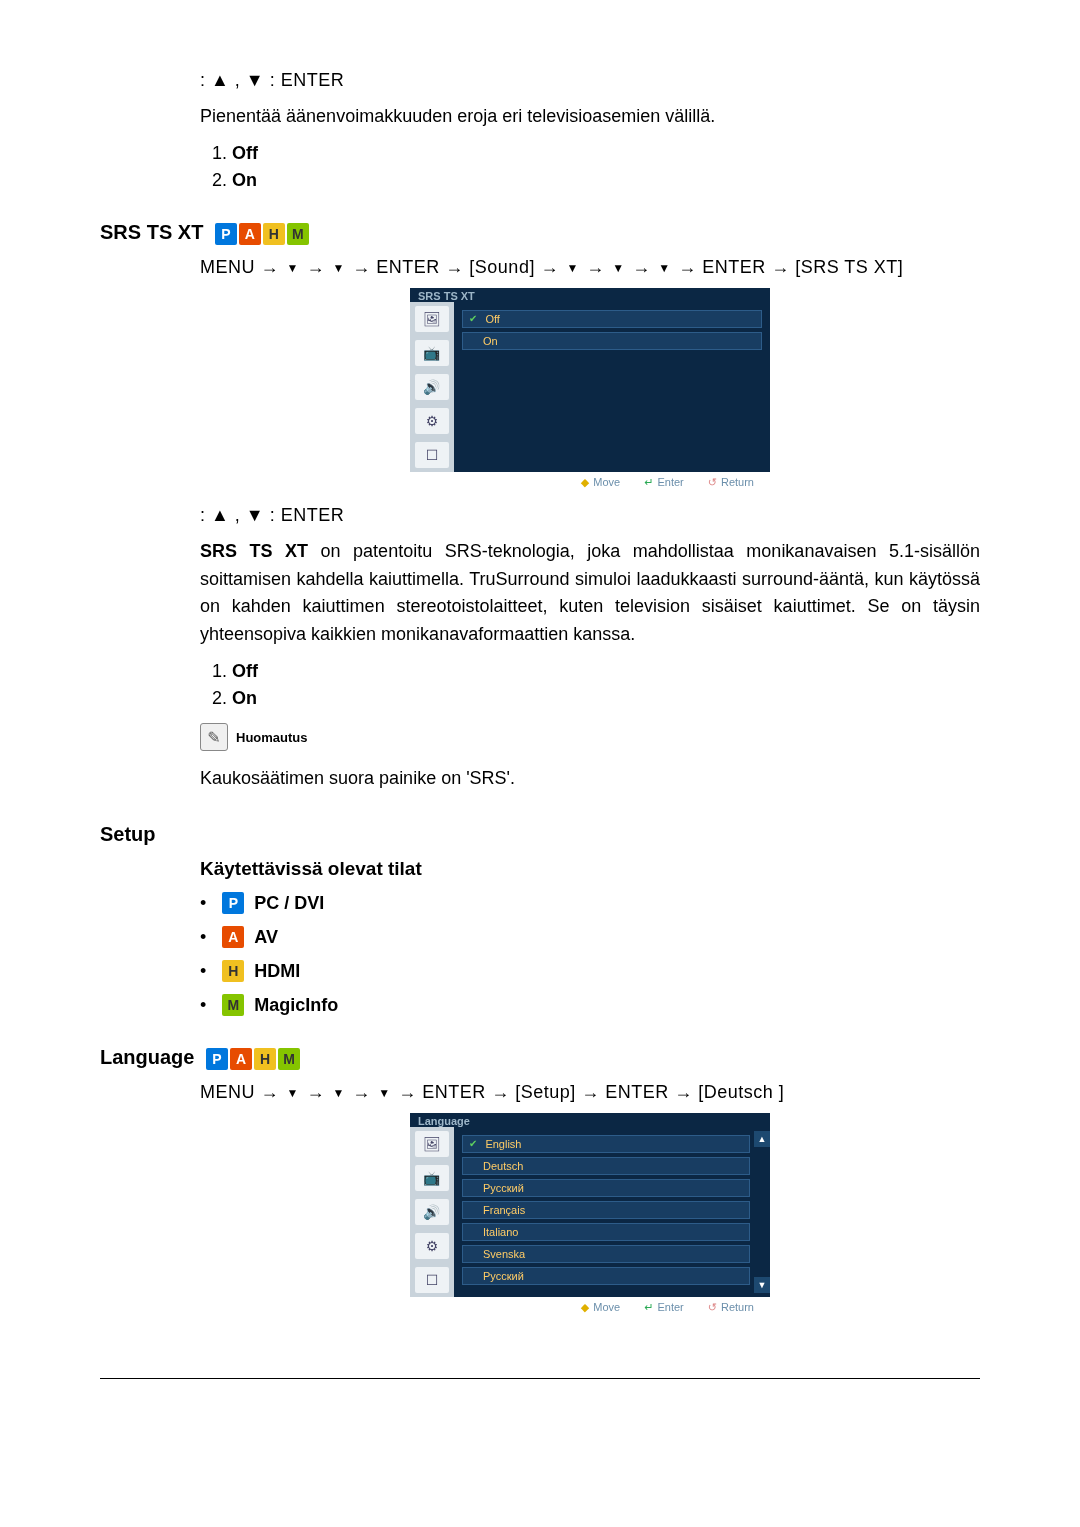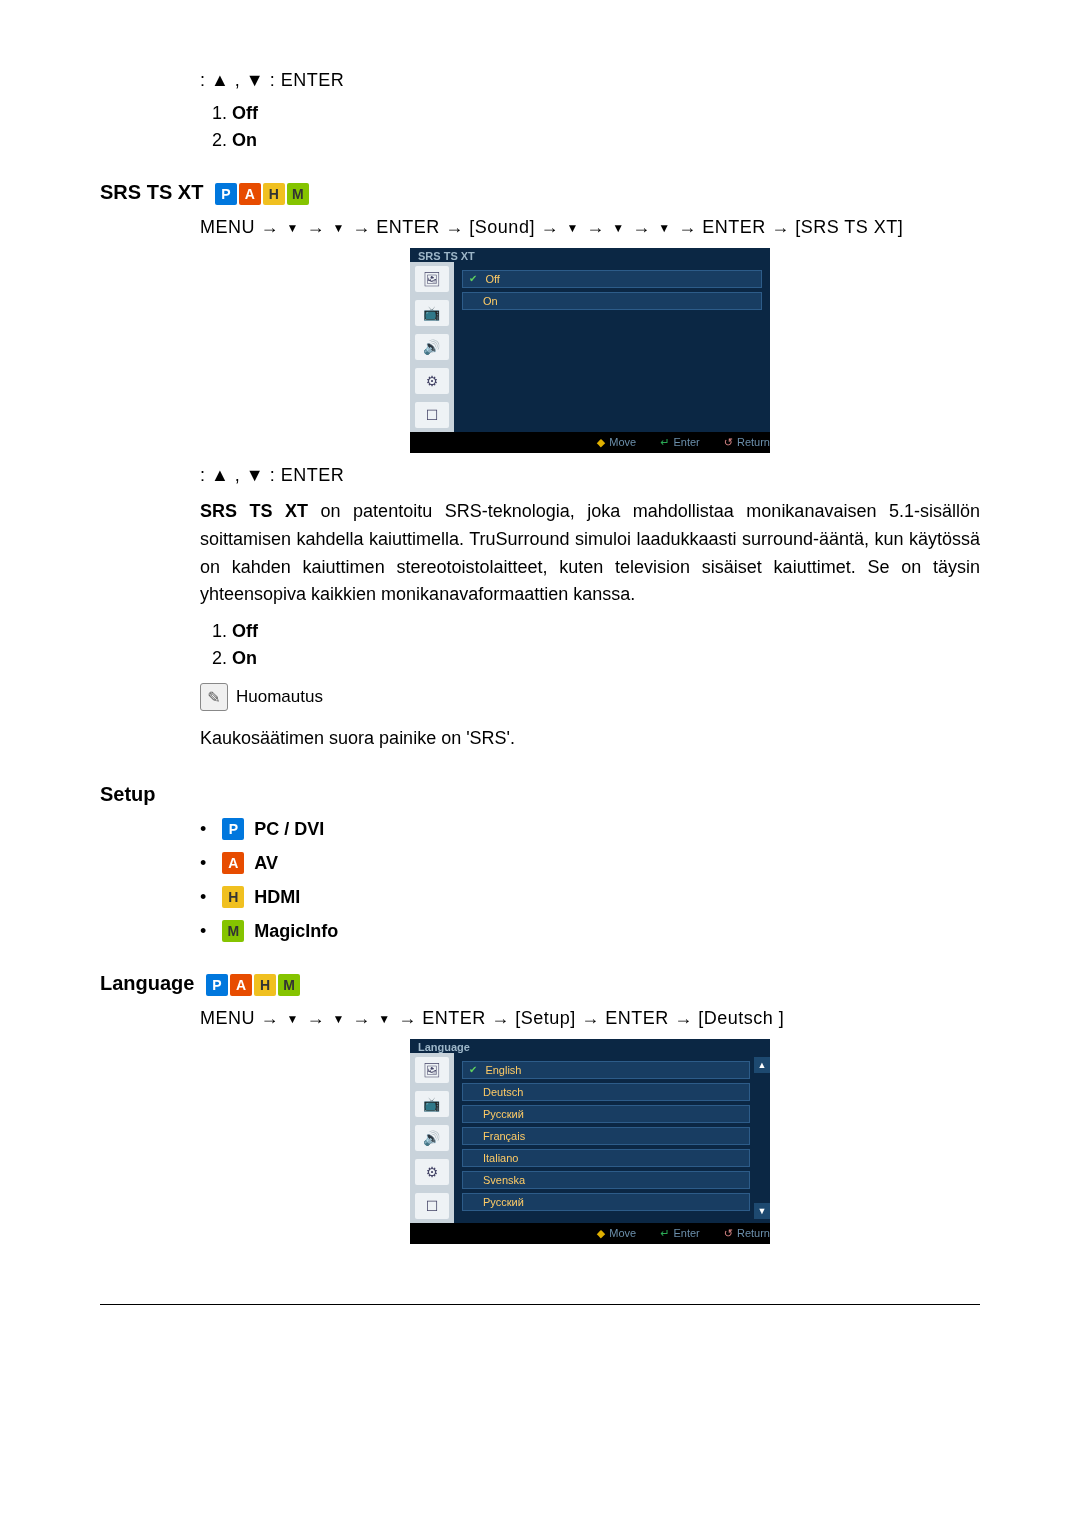--- a/index.html
+++ b/index.html
@@ -93,21 +93,21 @@
     height: 26px;
     border: 1px solid #888;
     border-radius: 3px;
     display: flex;
     align-items: center;
     justify-content: center;
     font-size: 16px;
     color: #555;
     background: #f0f0f0;
   }
-  .note-label { font-weight: normal; font-size: 17px; }
+  .note-label { font-weight: bold; font-size: 13px; }
 
   
   .osd {
     width: 360px;
     margin: 8px auto 12px auto;
     background: #0b2744;
     color: #dfe7f0;
     font-size: 12px;
     display: flex;
     flex-direction: column;
@@ -163,22 +163,22 @@
     color: #5fd05f;
     font-size: 10px;
     margin-right: 2px;
   }
   .osd-option:not(.selected)::before {
     content: "";
     width: 8px;
     display: inline-block;
   }
   .osd-footer {
-    background: #000000;
-    padding: 4px 0;
+    background: #ffffff;
+    padding: 4px 16px;
     display: flex;
     justify-content: flex-end;
     gap: 24px;
     color: #6b8fab;
     font-size: 11px;
   }
   .osd-footer span::before {
     margin-right: 4px;
   }
   .dot-move::before { content: "◆"; color:#e0b000; }
@@ -206,20 +206,21 @@
   }
 </style>
 </head>
 <body>
 
 <div class="page">
 
   <div class="content">
 
     <div class="nav-line">: ▲ , ▼ : ENTER</div>
+    <div class="para">Pienentää äänenvoimakkuuden eroja eri televisioasemien välillä.</div>
     <ol class="nums">
       <li><b>Off</b></li>
       <li><b>On</b></li>
     </ol>
 
     <div class="section-title">
       <span>SRS TS XT</span>
       <span class="icon-row">
         <span class="icon-badge icon-P">P</span>
         <span class="icon-badge icon-A">A</span>
@@ -274,20 +275,21 @@
       <li><b>On</b></li>
     </ol>
 
     <div class="note-row">
       <div class="note-icon">✎</div>
       <div class="note-label">Huomautus</div>
     </div>
     <div class="para" style="margin-top:4px">Kaukosäätimen suora painike on 'SRS'.</div>
 
     <div class="section-title">Setup</div>
+    <div class="sub-title">Käytettävissä olevat tilat</div>
     <ul class="bullets">
       <li>
         <span class="icon-badge icon-P">P</span>
         <b>PC / DVI</b>
       </li>
       <li>
         <span class="icon-badge icon-A">A</span>
         <b>AV</b>
       </li>
       <li>

